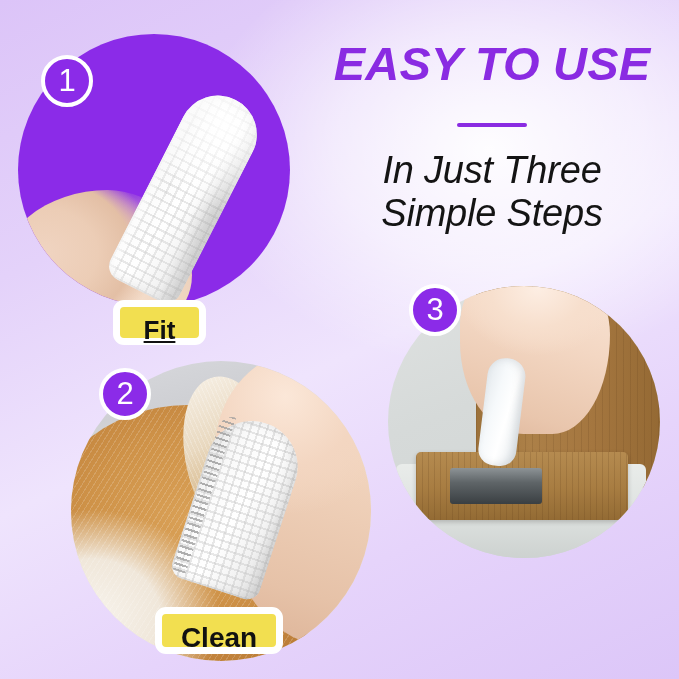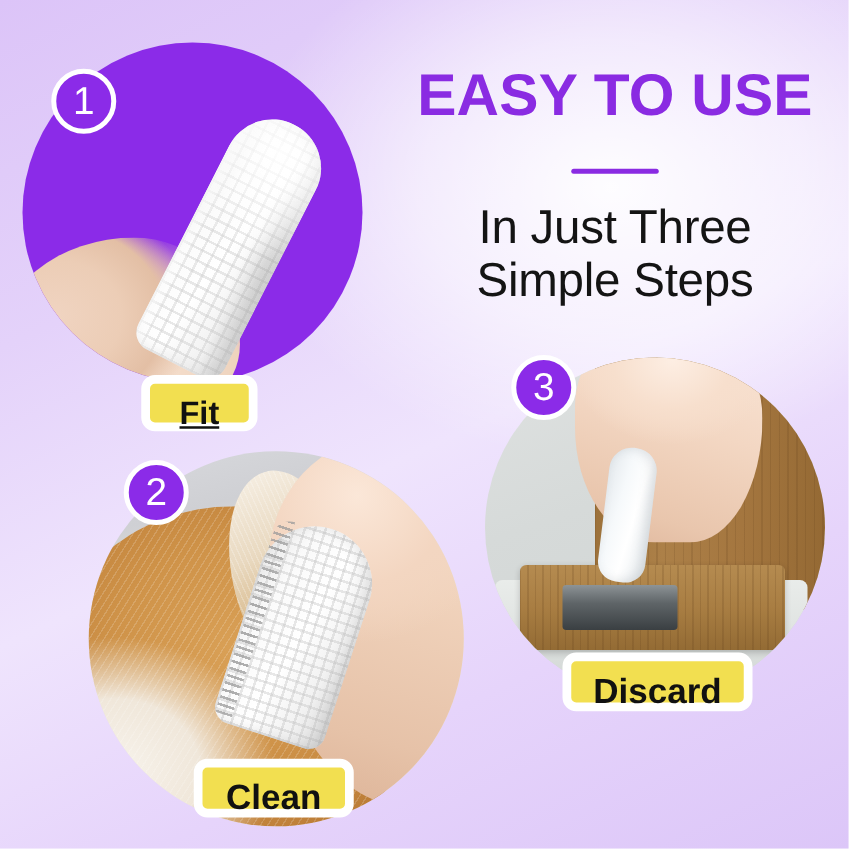--- a/index.html
+++ b/index.html
@@ -21,23 +21,24 @@
     background:
       radial-gradient(ellipse 60% 45% at 72% 22%, rgba(255,255,255,0.95) 0%, rgba(255,255,255,0.55) 38%, rgba(255,255,255,0) 72%),
       linear-gradient(155deg, #dcc4f8 0%, #e4d2fa 28%, #efe4fd 52%, #e6d4fb 74%, #dcc6f8 100%);
     overflow: hidden;
   }
 
   
   .headline-block {
     position: absolute;
     left: 318px;
-    top: 52px;
+    top: 40px;
     width: 348px;
     text-align: center;
+    font-style: italic;
   }
   .headline {
     font-size: 47px;
     line-height: 1.0;
     font-weight: bold;
     color: #8a2be2;
     letter-spacing: 0.2px;
     white-space: nowrap;
   }
   .headline-rule {
@@ -336,15 +337,14 @@
     <div class="photo-circle">
       <div class="s3-wood-back"></div>
       <div class="s3-bin-body"></div>
       <div class="s3-bin-lid"></div>
       <div class="s3-bin-hole"></div>
       <div class="s3-hand"></div>
       <div class="s3-wipe-drop"></div>
     </div>
   </div>
   <div class="badge" id="badge3">3</div>
-  <div class="caption" id="caption3">Discard</div>
 
 </div>
 
 </body></html>

